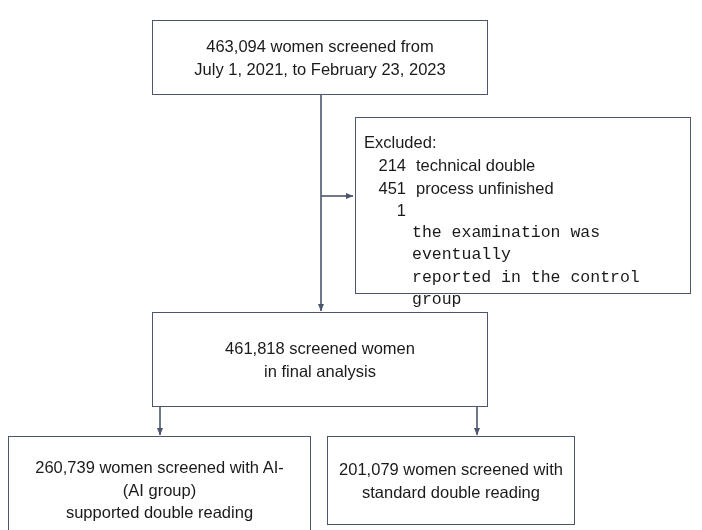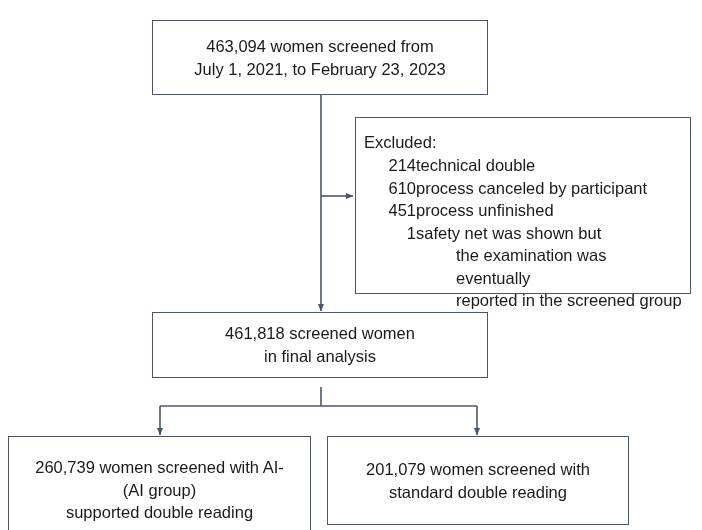--- a/index.html
+++ b/index.html
@@ -51,59 +51,61 @@
     height: 177px;
     align-items: flex-start;
     justify-content: flex-start;
     text-align: left;
     padding: 8px 0 0 0;
   }
   #box-final {
     left: 152px;
     top: 312px;
     width: 336px;
-    height: 66px;
+    height: 95px;
   }
   #box-ai {
     left: 8px;
     top: 436px;
     width: 303px;
     height: 108px;
   }
   #box-control {
     left: 327px;
     top: 436px;
-    width: 302px;
+    width: 248px;
     height: 89px;
   }
 
   
   .excl-wrap {
     padding: 5px 6px 0 8px;
     font-size: 16.5px;
     line-height: 1.36;
   }
   .excl-title {
     margin-bottom: 1px;
   }
   .excl-row {
     display: flex;
     align-items: flex-start;
   }
   .excl-num {
     width: 52px;
     min-width: 52px;
     text-align: right;
+    padding-right: 10px;
     box-sizing: border-box;
   }
   .excl-label {
     flex: 1;
   }
   .excl-cont {
-    margin-left: 92px;
+    margin-left: 48px;
+    font-family: Liberation Mono, monospace;
   }
 
   
   #connectors {
     position: absolute;
     left: 0;
     top: 0;
     width: 702px;
     height: 530px;
     pointer-events: none;
@@ -140,37 +142,32 @@
 
   <div class="box" id="box-excluded">
     <div class="excl-wrap">
       <div class="excl-title">Excluded:</div>
 
       <div class="excl-row">
         <span class="excl-num">214</span>
         <span class="excl-label">technical double</span>
       </div>
 
-      <div class="excl-row">
-        <span class="excl-num">610</span>
-        <span class="excl-label">process canceled by participant</span>
-      </div>
 
       <div class="excl-row">
         <span class="excl-num">451</span>
         <span class="excl-label">process unfinished</span>
       </div>
 
       <div class="excl-row">
         <span class="excl-num">1</span>
-        <span class="excl-label">safety net was shown but</span>
       </div>
 
       <div class="excl-cont">the examination was eventually</div>
-      <div class="excl-cont">reported in the screened group</div>
+      <div class="excl-cont">reported in the control group</div>
     </div>
   </div>
 
   <div class="box" id="box-final">
     <div class="inner">
       <div>461,818 screened women</div>
       <div>in final analysis</div>
     </div>
   </div>
 

